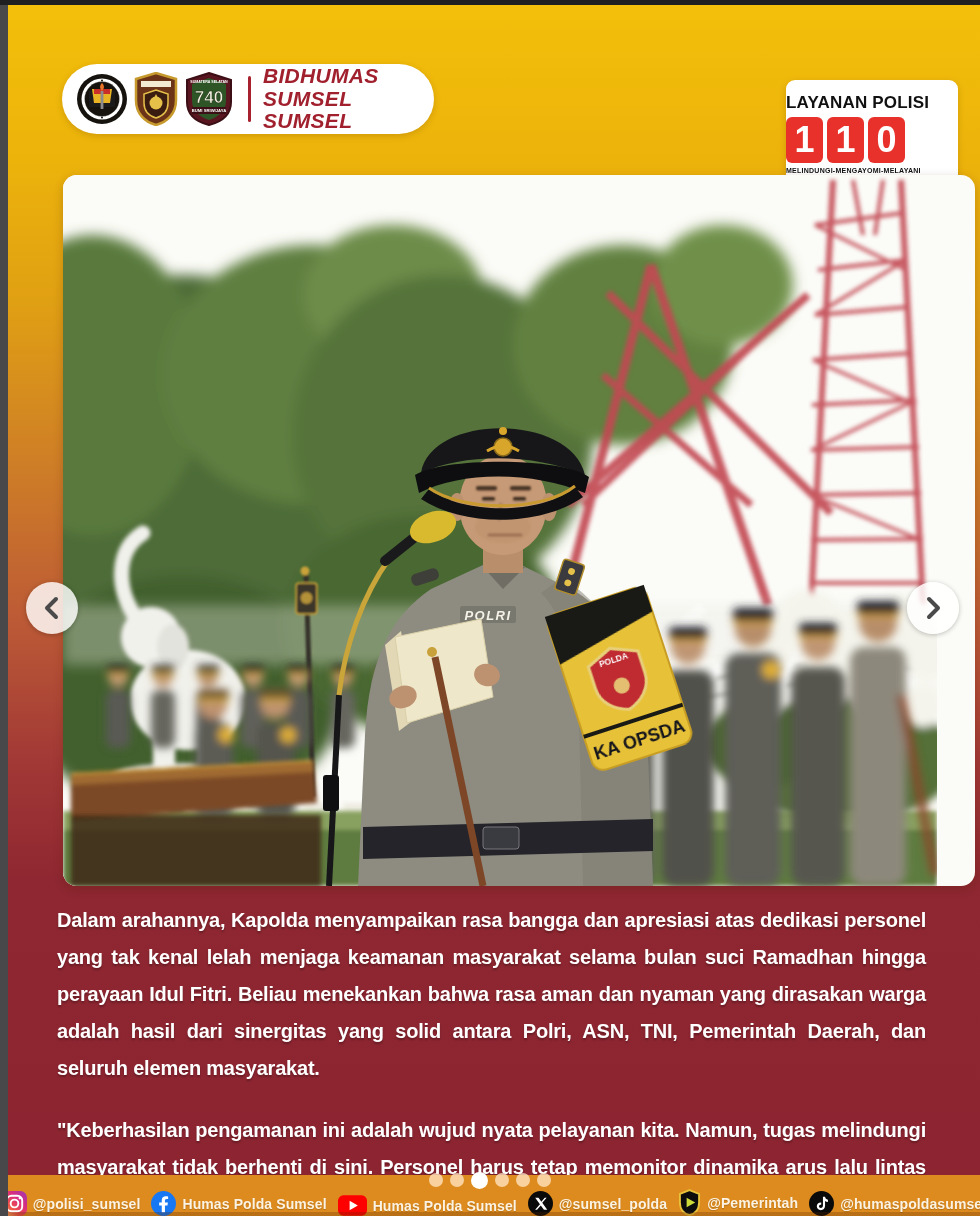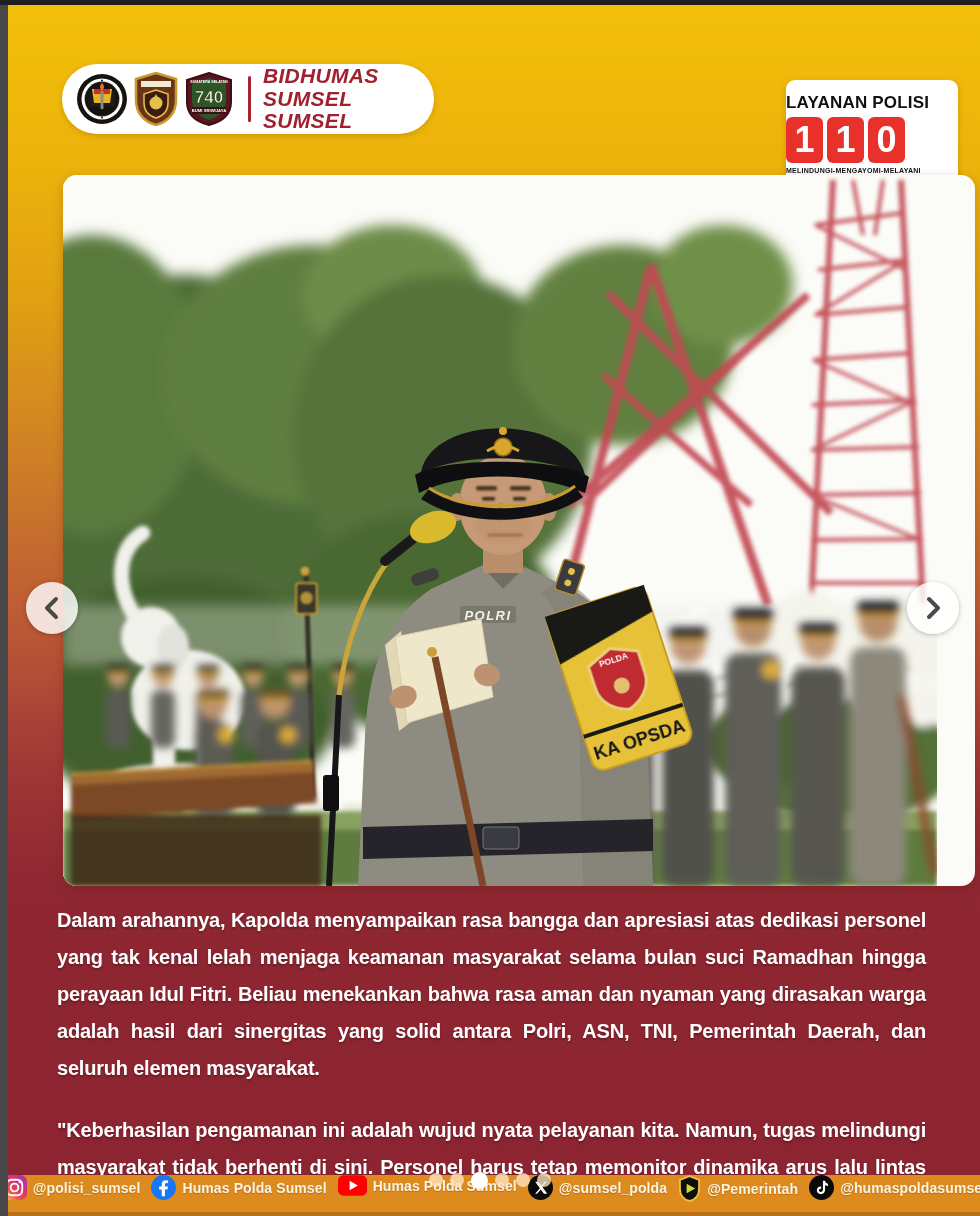--- a/index.html
+++ b/index.html
@@ -64,21 +64,21 @@
   .body-text p + p{margin-top:25px;}
 
   
   .dots{position:absolute;left:0;top:1171px;width:980px;height:18px;display:flex;align-items:center;justify-content:center;gap:7px;z-index:55;}
   .dot{width:14px;height:14px;border-radius:50%;background:rgba(255,230,195,.78);}
   .dot.active{width:17px;height:17px;background:#ffffff;}
 
   
   .footer{
     position:absolute;left:8px;bottom:0;width:972px;height:41px;background:#dd8b1e;
-    display:flex;align-items:flex-start;justify-content:center;gap:11px;z-index:50;
+    display:flex;align-items:flex-end;justify-content:center;gap:11px;z-index:50;
   }
   .footer::after{content:"";position:absolute;left:0;bottom:0;width:100%;height:4px;background:rgba(90,40,0,.28);}
   .social{display:flex;align-items:center;gap:6px;cursor:pointer;}
   .sicon{display:flex;align-items:center;justify-content:center;}
   .slabel{color:#fdf3e2;font-size:14px;font-weight:bold;letter-spacing:.1px;text-shadow:0 1px 1px rgba(0,0,0,.2);white-space:nowrap;}
 </style>
 </head>
 <body>
 
 <div class="canvas">

